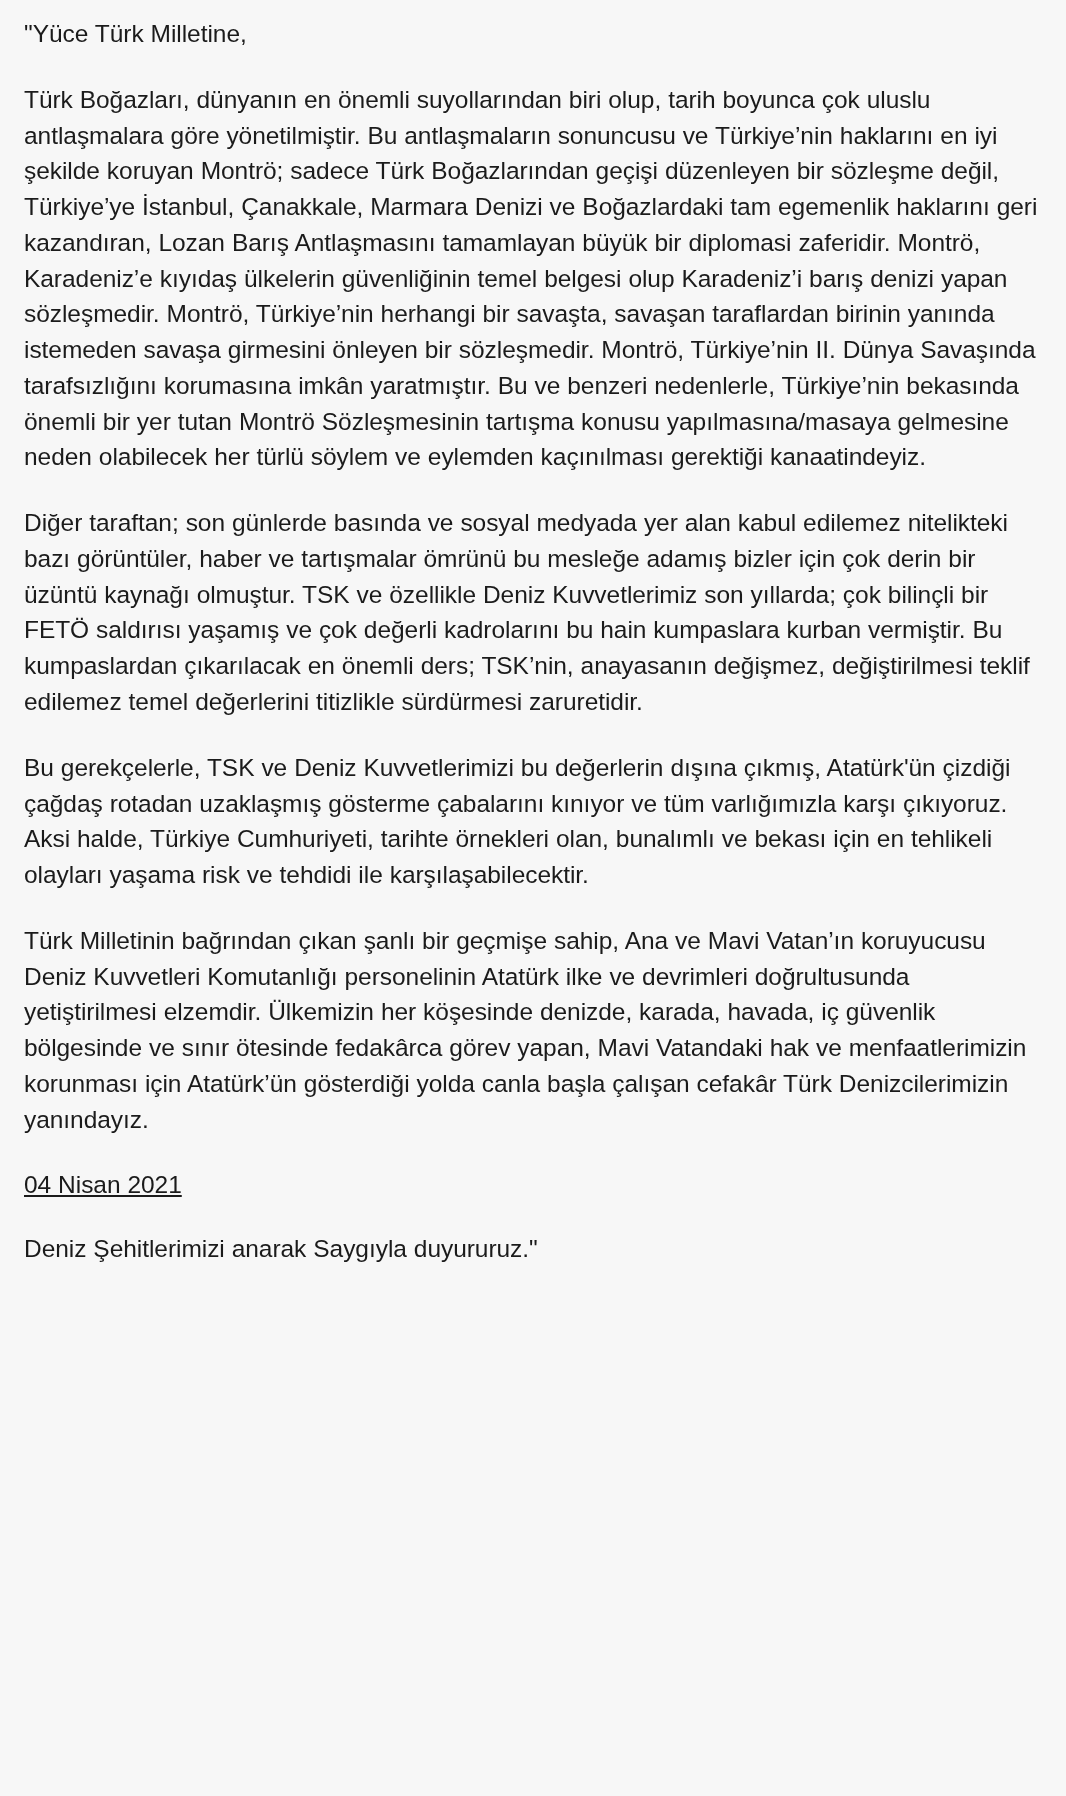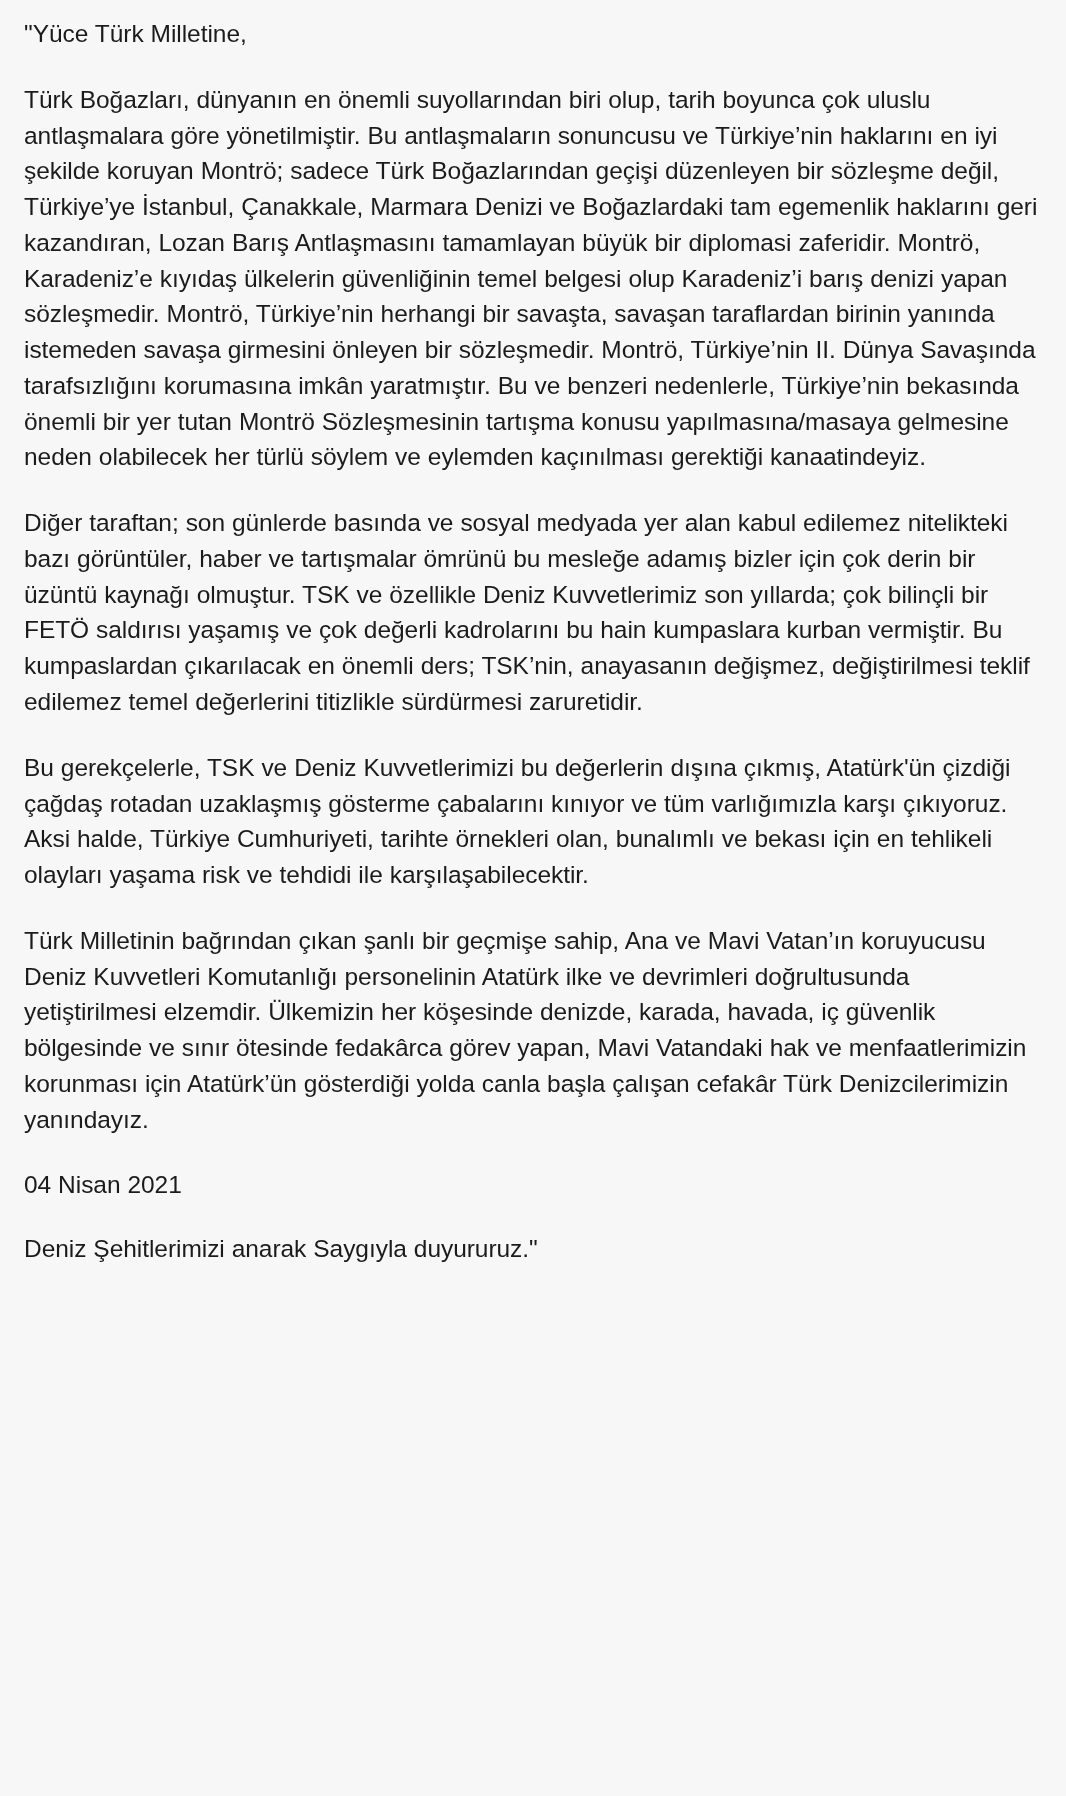--- a/index.html
+++ b/index.html
@@ -29,20 +29,21 @@
     color: #1b1b1b;
     margin: 0 0 30px 0;
     text-align: left;
     word-spacing: 0.2px;
   }
   .para.salutation {
     margin-bottom: 30px;
   }
   .para.date-line {
     margin-bottom: 28px;
+    text-decoration: underline;
   }
   .para.closing-line {
     margin-bottom: 10px;
   }
 </style>
 </head>
 <body>
 
 <main id="statement-document">
 

